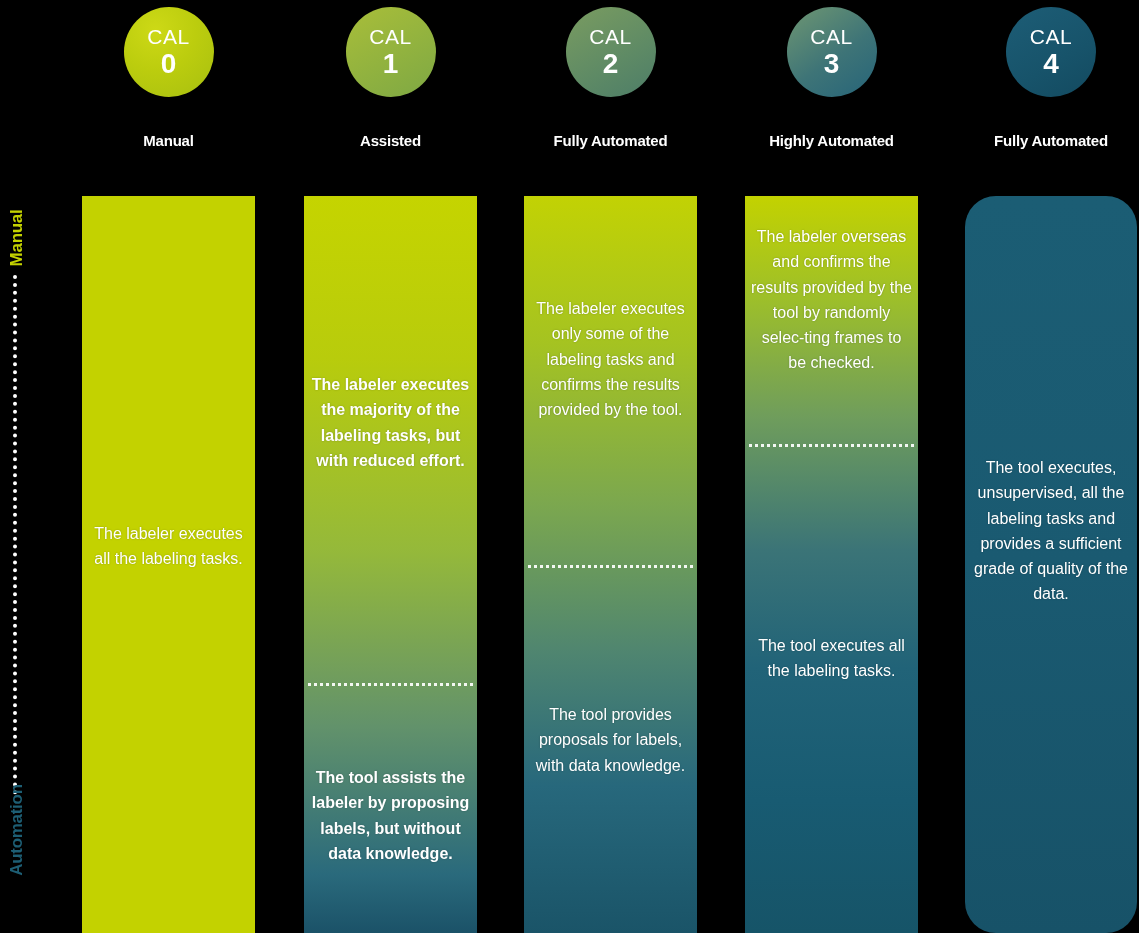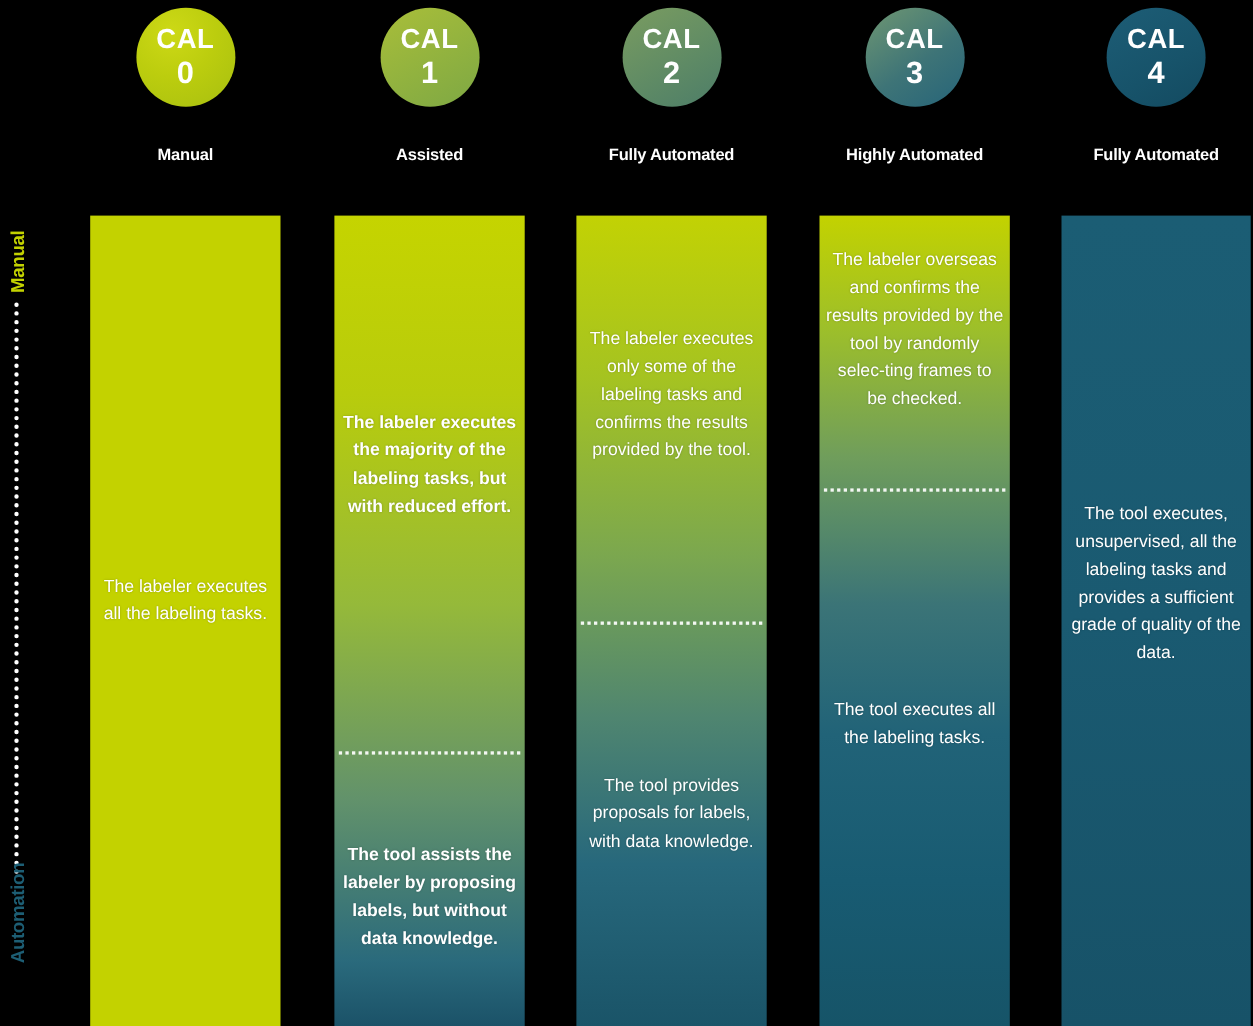--- a/index.html
+++ b/index.html
@@ -67,22 +67,22 @@
     width: 90px;
     height: 90px;
     border-radius: 50%;
     display: flex;
     flex-direction: column;
     align-items: center;
     justify-content: center;
     line-height: 1;
   }
   .badge-cal {
-    font-size: 25px;
-    font-weight: bold;
+    font-size: 21px;
+    font-weight: normal;
     letter-spacing: 0.5px;
   }
   .badge-num {
     font-size: 28px;
     font-weight: bold;
     margin-top: 3px;
   }
 
   .col-title {
     position: absolute;
@@ -135,21 +135,21 @@
   #badge-1 { background: linear-gradient(150deg, #a9be39 0%, #91b23f 55%, #7ea844 100%); }
   #badge-2 { background: linear-gradient(150deg, #7a9c60 0%, #5e8a65 60%, #4d7d68 100%); }
   #badge-3 { background: linear-gradient(145deg, #6f9772 0%, #3e7477 55%, #266479 100%); }
   #badge-4 { background: linear-gradient(150deg, #1d5d76 0%, #17536a 60%, #134a60 100%); }
 
   
   #bar-0 { background: #c3d200; }
   #bar-1 { background: linear-gradient(180deg, #c5d400 0%, #b8cc0c 22%, #95b93a 48%, #62926b 72%, #2a6a7c 92%, #1b5268 100%); }
   #bar-2 { background: linear-gradient(180deg, #c2d204 0%, #a5c321 20%, #7ba74f 42%, #4f8570 62%, #27687c 80%, #1a5468 100%); }
   #bar-3 { background: linear-gradient(180deg, #c3d200 0%, #9dbf2a 14%, #6f9d5c 30%, #3b7477 48%, #216378 64%, #185b72 82%, #165468 100%); }
-  #bar-4 { background: linear-gradient(180deg, #1b5d74 0%, #1a5a71 50%, #175268 100%); }
+  #bar-4 { background: linear-gradient(180deg, #1b5d74 0%, #1a5a71 50%, #175268 100%); border-radius: 31px; }
 
   
   #text-0-0 { top: 325px; }
   #text-1-0 { top: 176px; font-weight: bold; }
   #text-1-1 { top: 569px; font-weight: bold; }
   #text-2-0 { top: 100px; }
   #text-2-1 { top: 506px; }
   #text-3-0 { top: 28px; }
   #text-3-1 { top: 437px; }
   #text-4-0 { top: 259px; }

